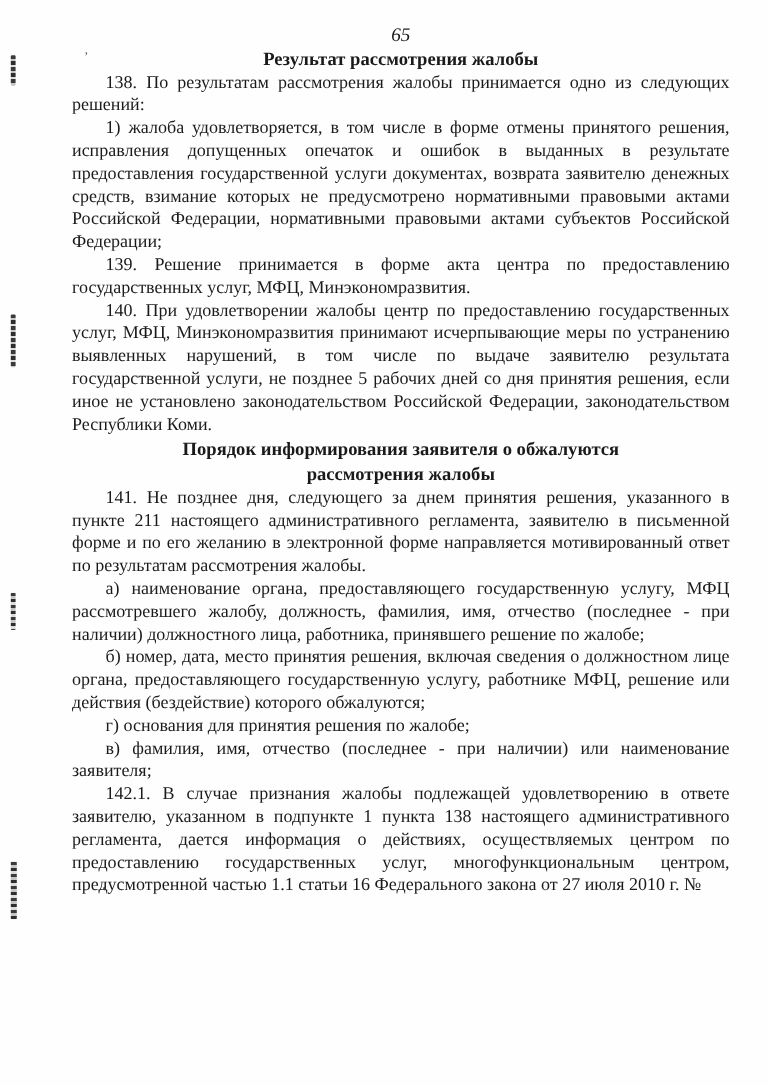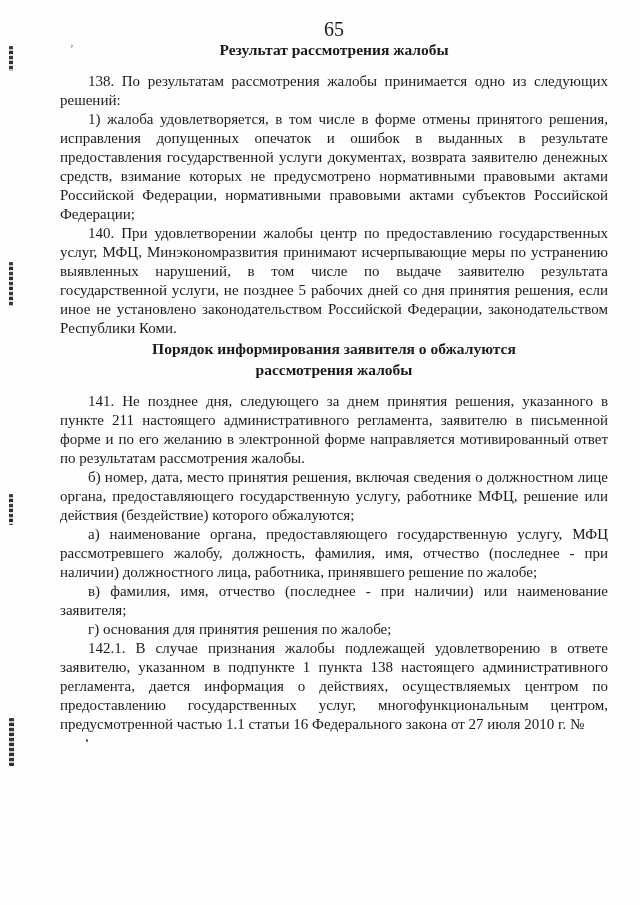--- a/index.html
+++ b/index.html
@@ -14,41 +14,42 @@
     height: 905px;
     margin: 0 auto;
     background: #fefefe;
     color: #1a1a1a;
     overflow: hidden;
     box-sizing: border-box;
     padding: 20px 32px 0 60px;
   }
   .page-number {
     text-align: center;
-    font-size: 20px;
+    font-size: 16px;
     line-height: 19px;
     margin: 0 0 0 0;
+    font-style: italic;
   }
   .apostrophe-mark {
     position: absolute;
     left: 70px;
     top: 42px;
     font-size: 11px;
     color: #555;
   }
   h2.doc-heading {
     font-size: 15.5px;
     font-weight: bold;
     text-align: center;
     line-height: 21px;
     margin: 0 auto;
   }
   .heading-1 { margin-top: 19px; }
   .heading-2 { margin-top: 25px; max-width: 440px; }
-  .section-body { margin-top: 12px; }
+  .section-body { }
   p.doc-par {
     margin: 0;
     font-size: 15px;
     line-height: 19px;
     text-align: justify;
     text-indent: 28px;
   }
   
   .scan-mark {
     position: absolute;
@@ -88,29 +89,30 @@
   <div class="ink-dot"></div>
   <span class="apostrophe-mark">’</span>
 
   <div class="page-number">65</div>
 
   <section>
     <h2 class="doc-heading heading-1">Результат рассмотрения жалобы</h2>
     <div class="section-body">
       <p class="doc-par">138. По результатам рассмотрения жалобы принимается одно из следующих решений:</p>
       <p class="doc-par">1) жалоба удовлетворяется, в том числе в форме отмены принятого решения, исправления допущенных опечаток и ошибок в выданных в результате предоставления государственной услуги документах, возврата заявителю денежных средств, взимание которых не предусмотрено нормативными правовыми актами Российской Федерации, нормативными правовыми актами субъектов Российской Федерации;</p>
+      <p class="doc-par">139. Решение принимается в форме акта центра по предоставлению государственных услуг, МФЦ, Минэкономразвития.</p>
       <p class="doc-par">140. При удовлетворении жалобы центр по предоставлению государственных услуг, МФЦ, Минэкономразвития принимают исчерпывающие меры по устранению выявленных нарушений, в том числе по выдаче заявителю результата государственной услуги, не позднее 5 рабочих дней со дня принятия решения, если иное не установлено законодательством Российской Федерации, законодательством Республики Коми.</p>
     </div>
   </section>
 
   <section>
     <h2 class="doc-heading heading-2">Порядок информирования заявителя о обжалуются рассмотрения жалобы</h2>
     <div class="section-body">
       <p class="doc-par">141. Не позднее дня, следующего за днем принятия решения, указанного в пункте 211 настоящего административного регламента, заявителю в письменной форме и по его желанию в электронной форме направляется мотивированный ответ по результатам рассмотрения жалобы.</p>
+      <p class="doc-par">а) наименование органа, предоставляющего государственную услугу, МФЦ рассмотревшего жалобу, должность, фамилия, имя, отчество (последнее - при наличии) должностного лица, работника, принявшего решение по жалобе;</p>
       <p class="doc-par">б) номер, дата, место принятия решения, включая сведения о должностном лице органа, предоставляющего государственную услугу, работнике МФЦ, решение или действия (бездействие) которого обжалуются;</p>
-      <p class="doc-par">а) наименование органа, предоставляющего государственную услугу, МФЦ рассмотревшего жалобу, должность, фамилия, имя, отчество (последнее - при наличии) должностного лица, работника, принявшего решение по жалобе;</p>
+      <p class="doc-par">г) основания для принятия решения по жалобе;</p>
       <p class="doc-par">в) фамилия, имя, отчество (последнее - при наличии) или наименование заявителя;</p>
-      <p class="doc-par">г) основания для принятия решения по жалобе;</p>
       <p class="doc-par">142.1. В случае признания жалобы подлежащей удовлетворению в ответе заявителю, указанном в подпункте 1 пункта 138 настоящего административного регламента, дается информация о действиях, осуществляемых центром по предоставлению государственных услуг, многофункциональным центром, предусмотренной частью 1.1 статьи 16 Федерального закона от 27 июля 2010 г. №</p>
     </div>
   </section>
 
 </div>
 
 </body></html>

